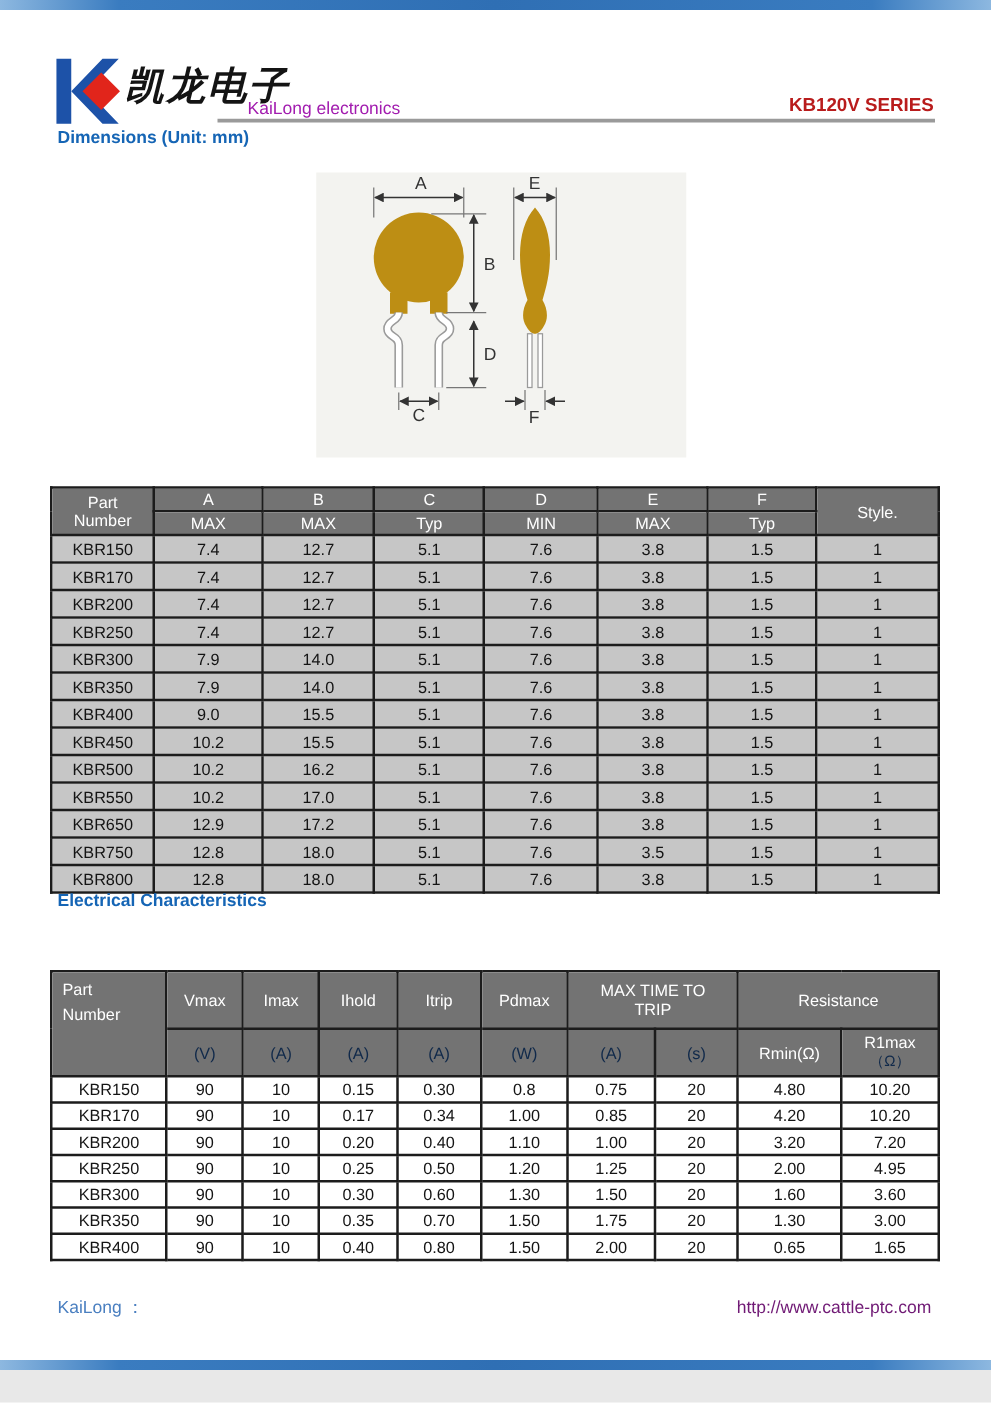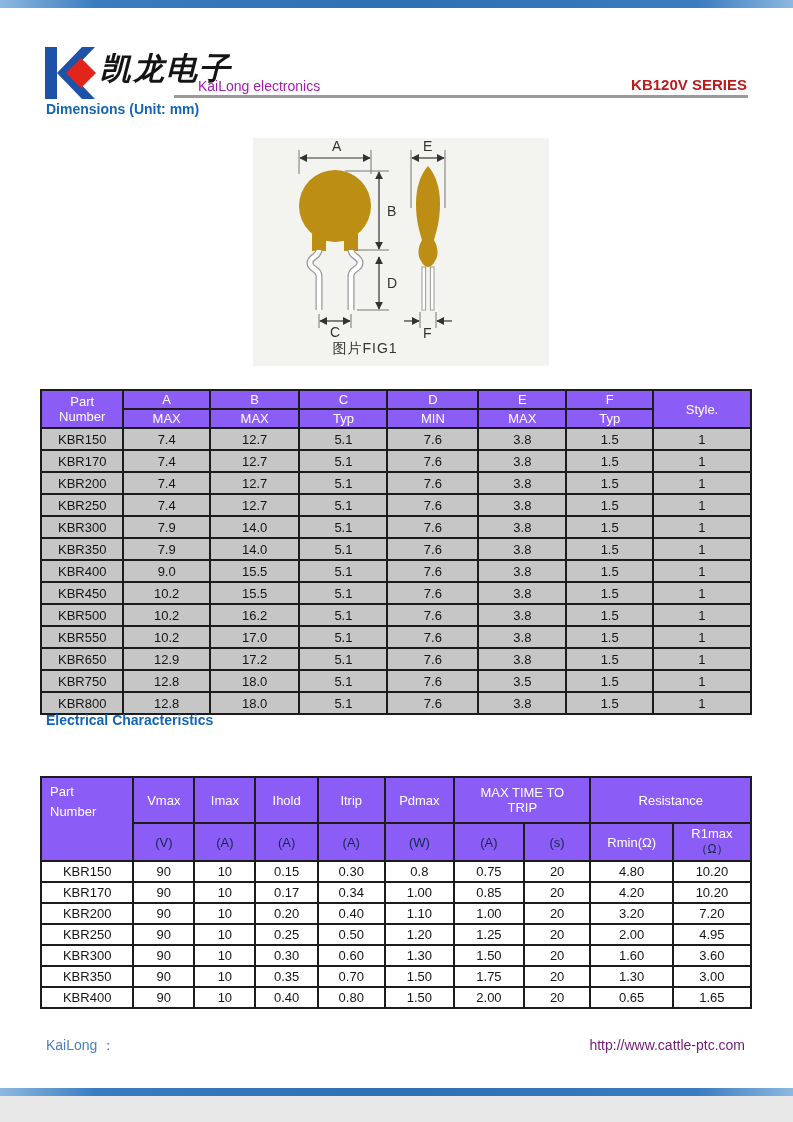--- a/index.html
+++ b/index.html
@@ -28,21 +28,21 @@
   
   .figure { position:absolute; left:253px; top:138px; width:296px; height:228px; background:#f3f3f0; }
   .figure svg { display:block; }
   .fig-caption { width:224px; text-align:center; font-size:14px; color:#333; letter-spacing:1px; }
   .dimlabel { font-size:14px; fill:#333; font-family:"Liberation Sans",sans-serif; }
 
   
   table { border-collapse:collapse; table-layout:fixed; position:absolute; left:40px; width:712px;
     font-size:13px; text-align:center; }
   th, td { border:2px solid #1c1c1c; overflow:hidden; white-space:nowrap; }
-  thead th { background:#8b5cf6; color:#ffffff; font-weight:normal; }
+  thead th { background:#737373; color:#ffffff; font-weight:normal; }
 
   
   .dim-table { top:389px; }
   .dim-table thead tr { height:19px; }
   .dim-table tbody tr { height:22px; }
   .dim-table tbody td { background:#c6c6c6; color:#141414; }
 
   
   .elec-table { top:776px; }
   .elec-table thead tr.r1 { height:46px; }
@@ -120,21 +120,20 @@
       <line x1="192" y1="12" x2="192" y2="70" stroke="#777" stroke-width="1"></line>
       <line x1="159" y1="20" x2="191" y2="20" stroke="#333" stroke-width="1.2" marker-start="url(#ar)" marker-end="url(#ar)"></line>
       <text class="dimlabel" x="170" y="13">E</text>
 
       <line x1="167" y1="174" x2="167" y2="190" stroke="#777" stroke-width="1"></line>
       <line x1="183" y1="174" x2="183" y2="190" stroke="#777" stroke-width="1"></line>
       <line x1="151" y1="183" x2="166" y2="183" stroke="#333" stroke-width="1.2" marker-end="url(#ar)"></line>
       <line x1="199" y1="183" x2="184" y2="183" stroke="#333" stroke-width="1.2" marker-end="url(#ar)"></line>
       <text class="dimlabel" x="170" y="200">F</text>
     </svg>
-    <div class="fig-caption">图片FIG1</div>
   </div>
 
   <table class="dim-table">
     <colgroup>
       <col style="width:11.6%">
         <col style="width:12.2%">
         <col style="width:12.6%">
         <col style="width:12.4%">
       <col style="width:12.8%">
         <col style="width:12.4%">

